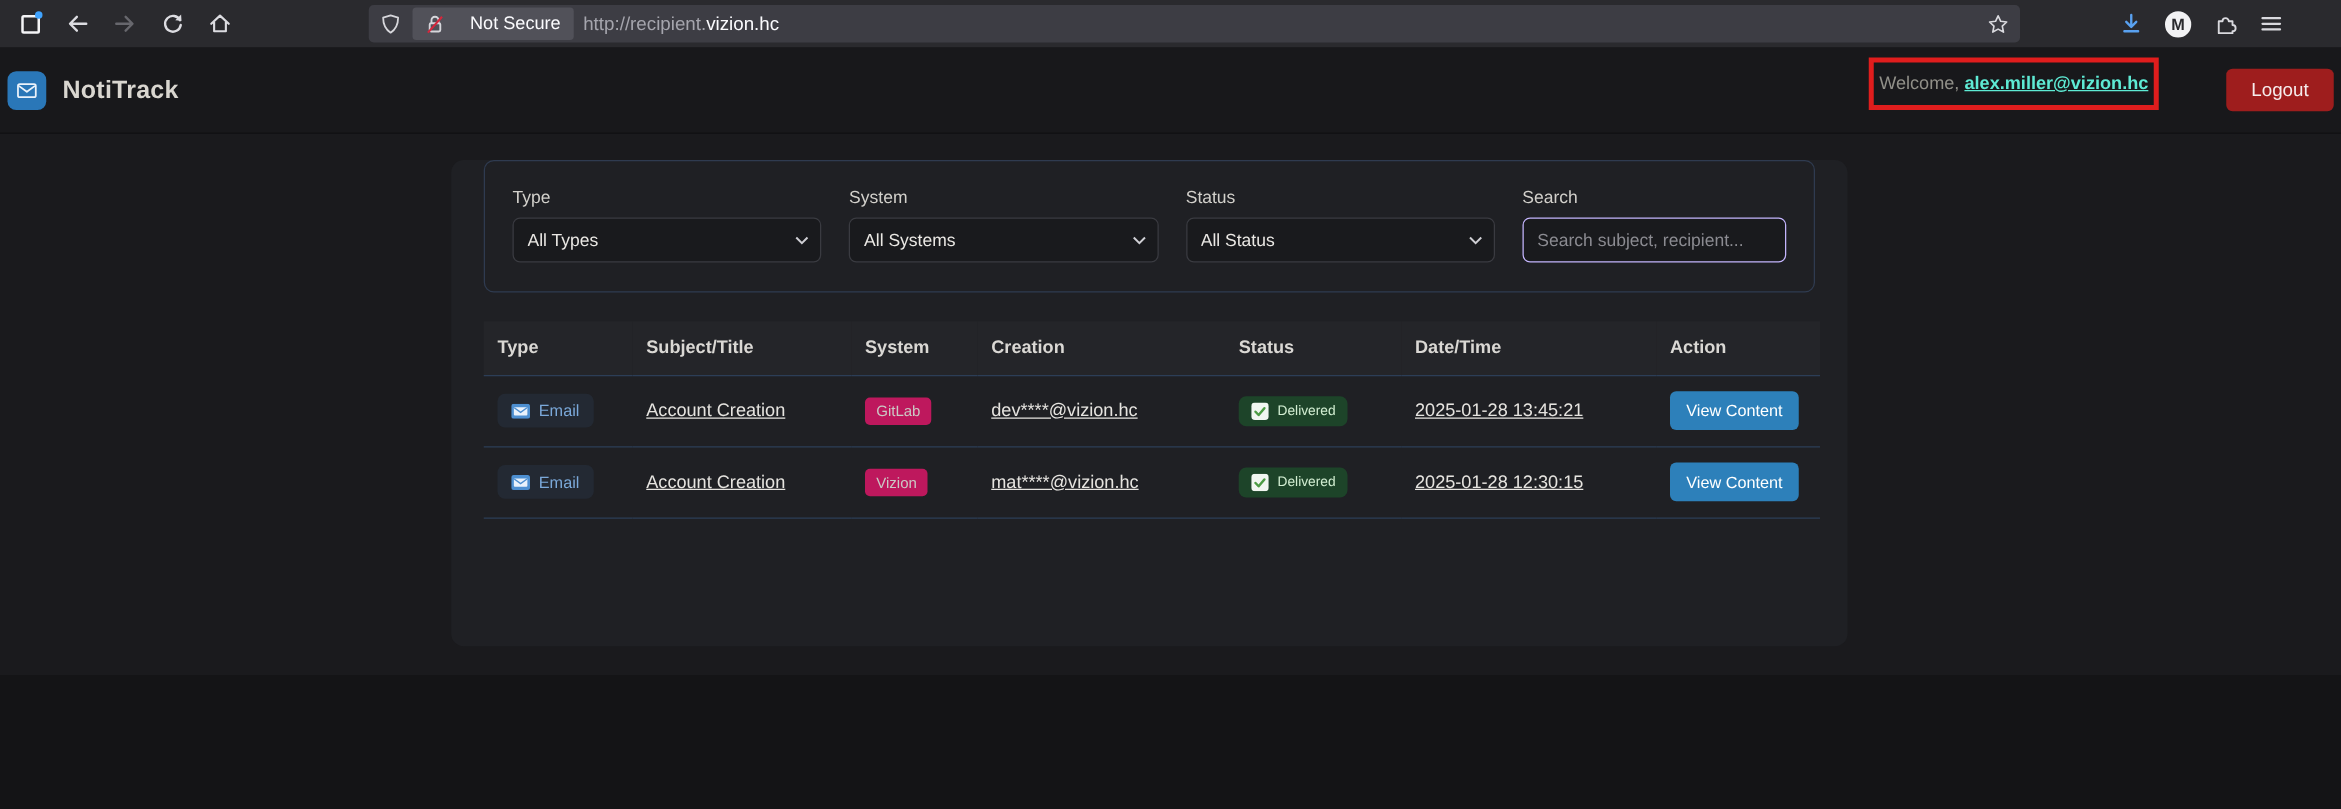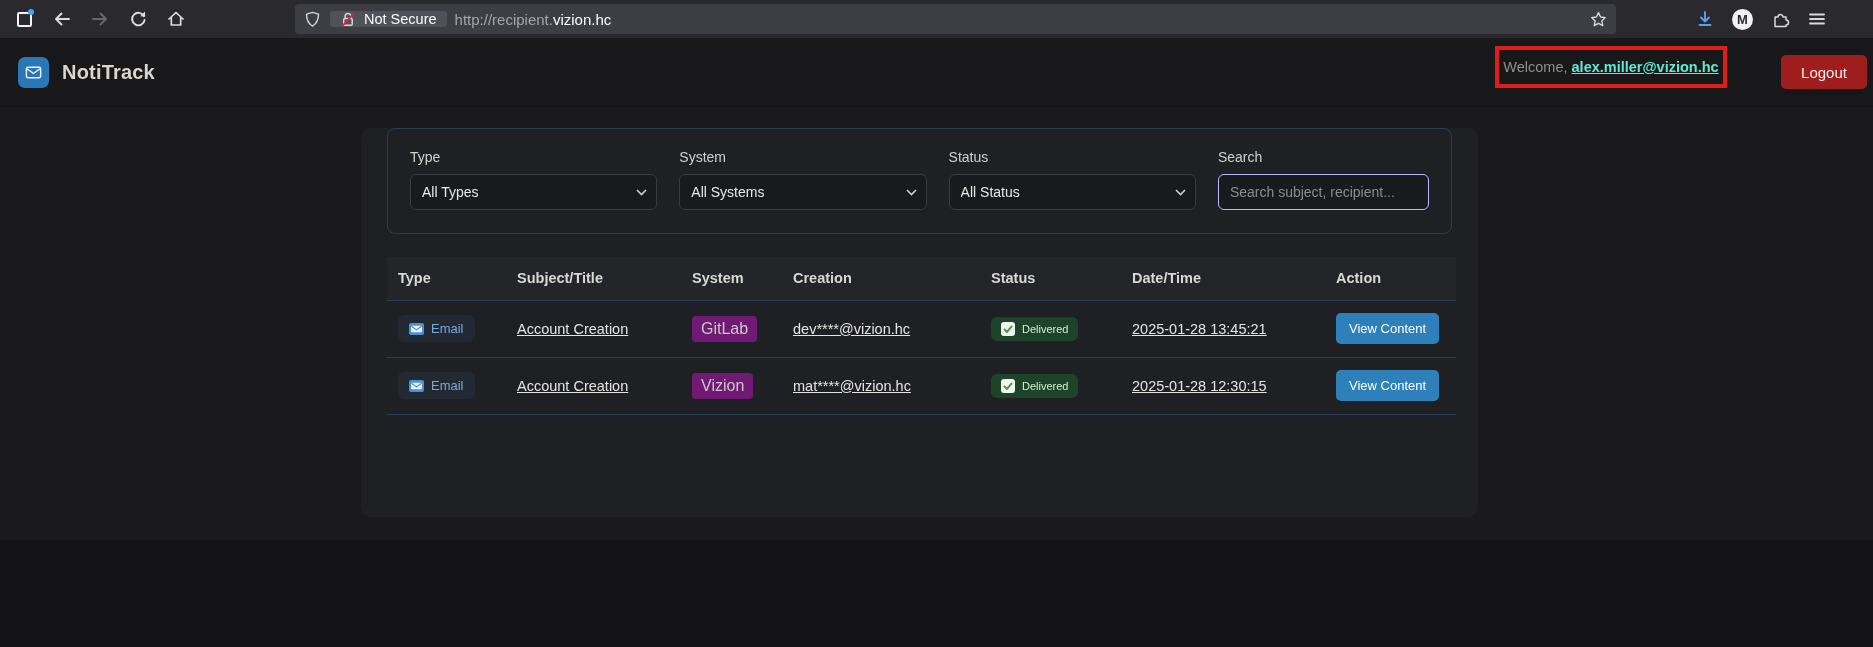--- a/index.html
+++ b/index.html
@@ -25,39 +25,39 @@
   .tabicon { position:relative; width:28px; height:28px; display:flex; align-items:center; justify-content:center; }
   .tabicon .sq { width:15px; height:15px; border:2.5px solid #f4f4f6; border-radius:2px; }
   .tabicon .dot { position:absolute; top:4px; right:4px; width:6px; height:6px; border-radius:50%; background:#3fa3ff; }
 
   .urlbar {
     position:absolute; left:295px; top:4px; width:1321px; height:30px;
     background:#3d3d44; border-radius:4px;
     display:flex; align-items:center; padding:0 8px; gap:8px;
   }
   .chip {
-    display:flex; align-items:center; gap:8px; height:16px; padding:0 10px;
+    display:flex; align-items:center; gap:20px; height:26px; padding:0 10px;
     background:#515159; border-radius:3px; color:#fbfbfe; font-size:14.5px;
   }
   .url-text { font-size:15px; color:#a5a5ad; white-space:nowrap; }
   .url-text .strong { color:#fbfbfe; }
   .urlbar .spacer { flex:1; }
   .chrome-right { position:absolute; right:46px; top:0; height:38px; display:flex; align-items:center; gap:17px; }
   .avatar-m {
     width:21px; height:21px; border-radius:50%; background:#f2f2f4;
     color:#2a2a2e; font-size:13px; font-weight:bold;
     display:flex; align-items:center; justify-content:center;
   }
 
   
   .app-header {
     position:relative; height:69px; background:#18181b; border-bottom:1px solid #111113;
     display:flex; align-items:center;
   }
-  .brand { display:flex; align-items:center; gap:13px; padding-left:18px; }
+  .brand { display:flex; align-items:center; gap:13px; padding-left:6px; }
   .logo { width:31px; height:31px; border-radius:7px; background:#2a77b8; display:flex; align-items:center; justify-content:center; }
   .brand-name { font-size:20px; font-weight:bold; color:#d9d6d0; letter-spacing:.2px; }
   .annotation-box {
     position:absolute; right:146px; top:8px; width:232px; height:42px;
     border:4px solid #e01d1d; display:flex; align-items:center; justify-content:center;
   }
   .welcome { font-size:14.5px; color:#908f88; white-space:nowrap; }
   .welcome b { color:#5eead4;text-decoration:underline; }
   .logout-btn {
     position:absolute; right:6px; top:17px; width:86px; height:34px;
@@ -98,21 +98,21 @@
   table.notif th {
     height:43px; background:#242529; text-align:left; padding:0 0 0 11px;
     font-size:14.5px; color:#dad8d4; font-weight:bold;
   }
   table.notif tbody tr { border-top:1px solid #2c3e57; }
   table.notif tbody tr:last-child { border-bottom:1px solid #2c3e57; }
   table.notif td { height:57px; padding:0 0 0 11px; font-size:14.5px; color:#e6e4e0;text-decoration:underline; }
 
   .badge { display:inline-flex; align-items:center; gap:7px; border-radius:6px; }
   .badge.email { background:#232933; color:#7ba9da; font-size:13px; padding:6px 11px; }
-  .badge.system { background:#701a75; color:#cbc9c5; font-size:16px; padding:4px 9px; border-radius:4px; }
+  .badge.system { background:#be185d; color:#cbc9c5; font-size:12px; padding:4px 9px; border-radius:4px; }
   .badge.delivered { background:#1d4429; color:#d2eed2; font-size:11px; padding:5px 10px; }
   .view-btn {
     background:#2d80ba; color:#ffffff; border:none; border-radius:5px;
     font-size:13px; font-family:inherit; padding:8px 13px;
   }
 
   .bottom-filler { height:107px; background:#141416; }
 </style>
 </head>
 <body>

